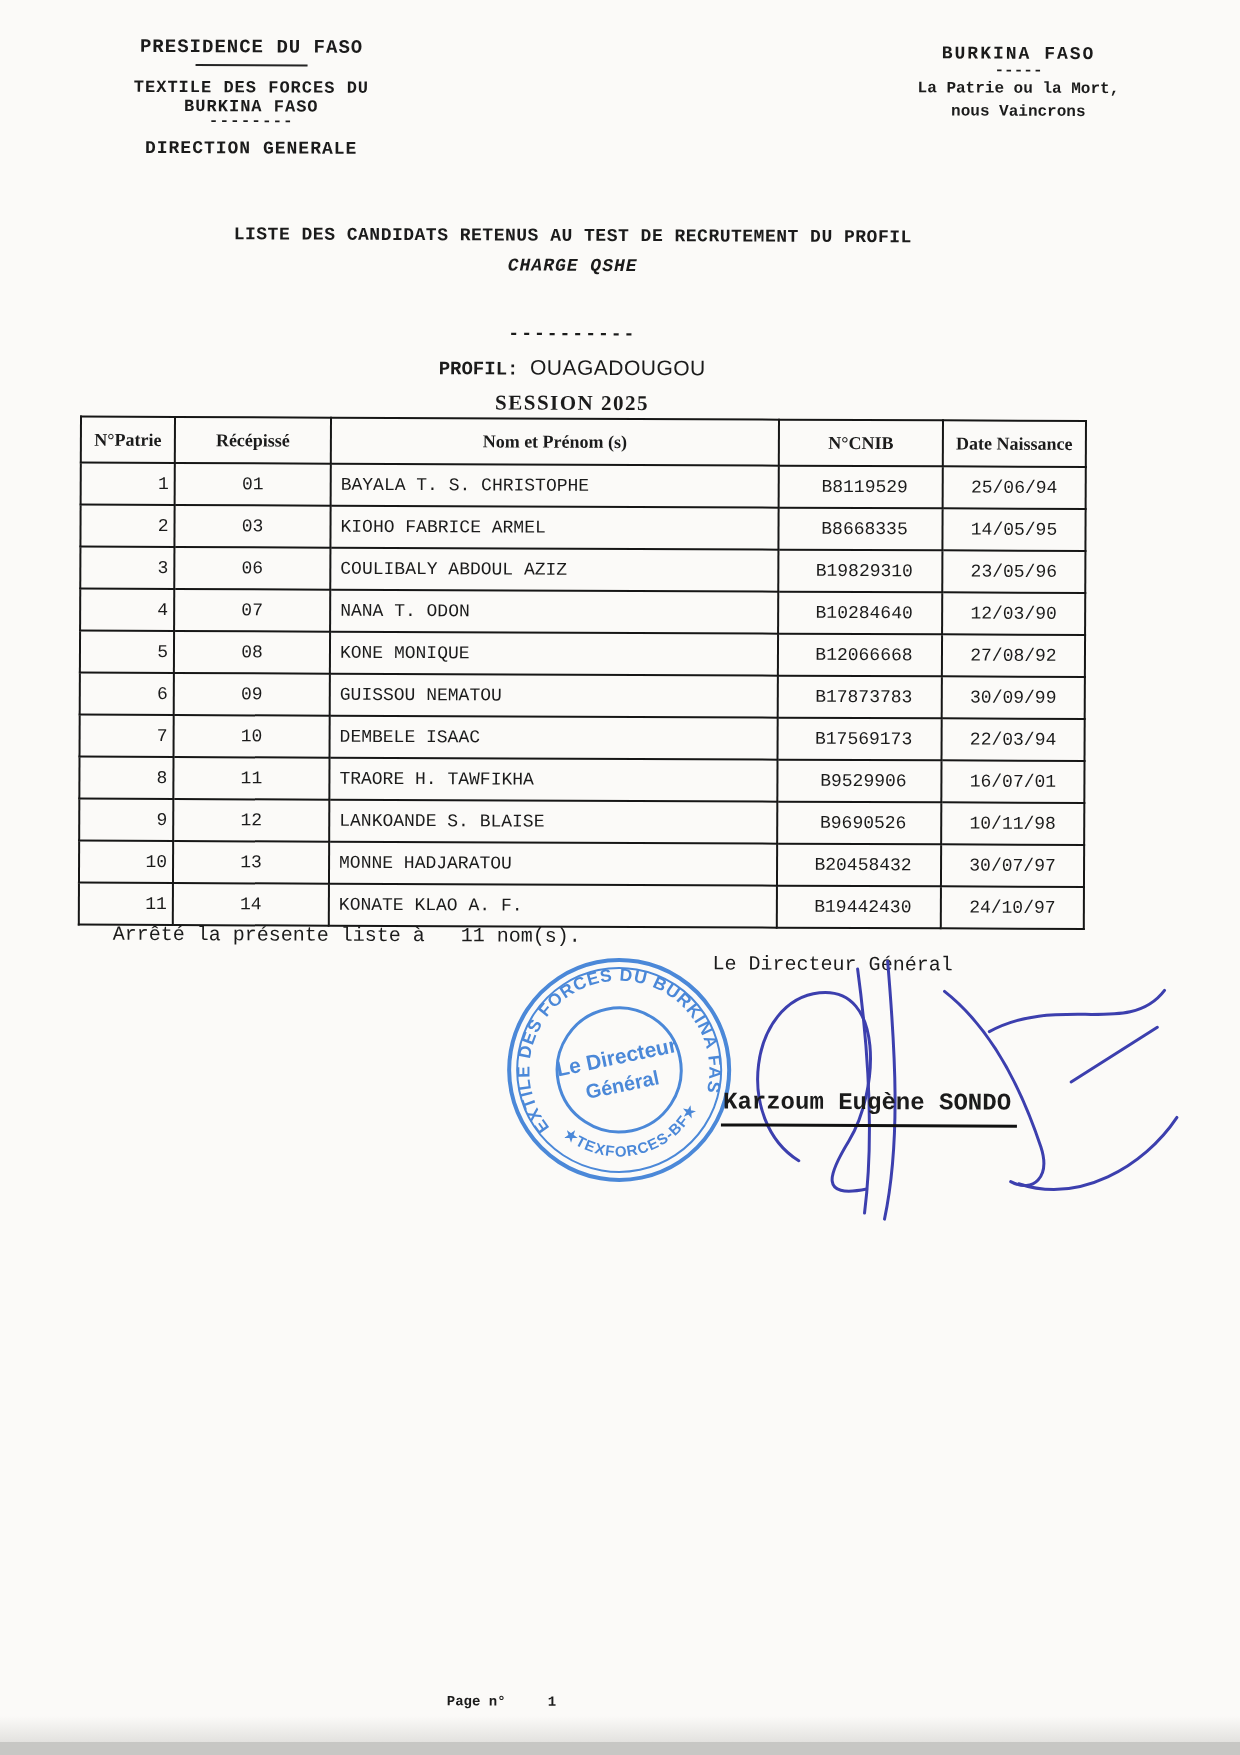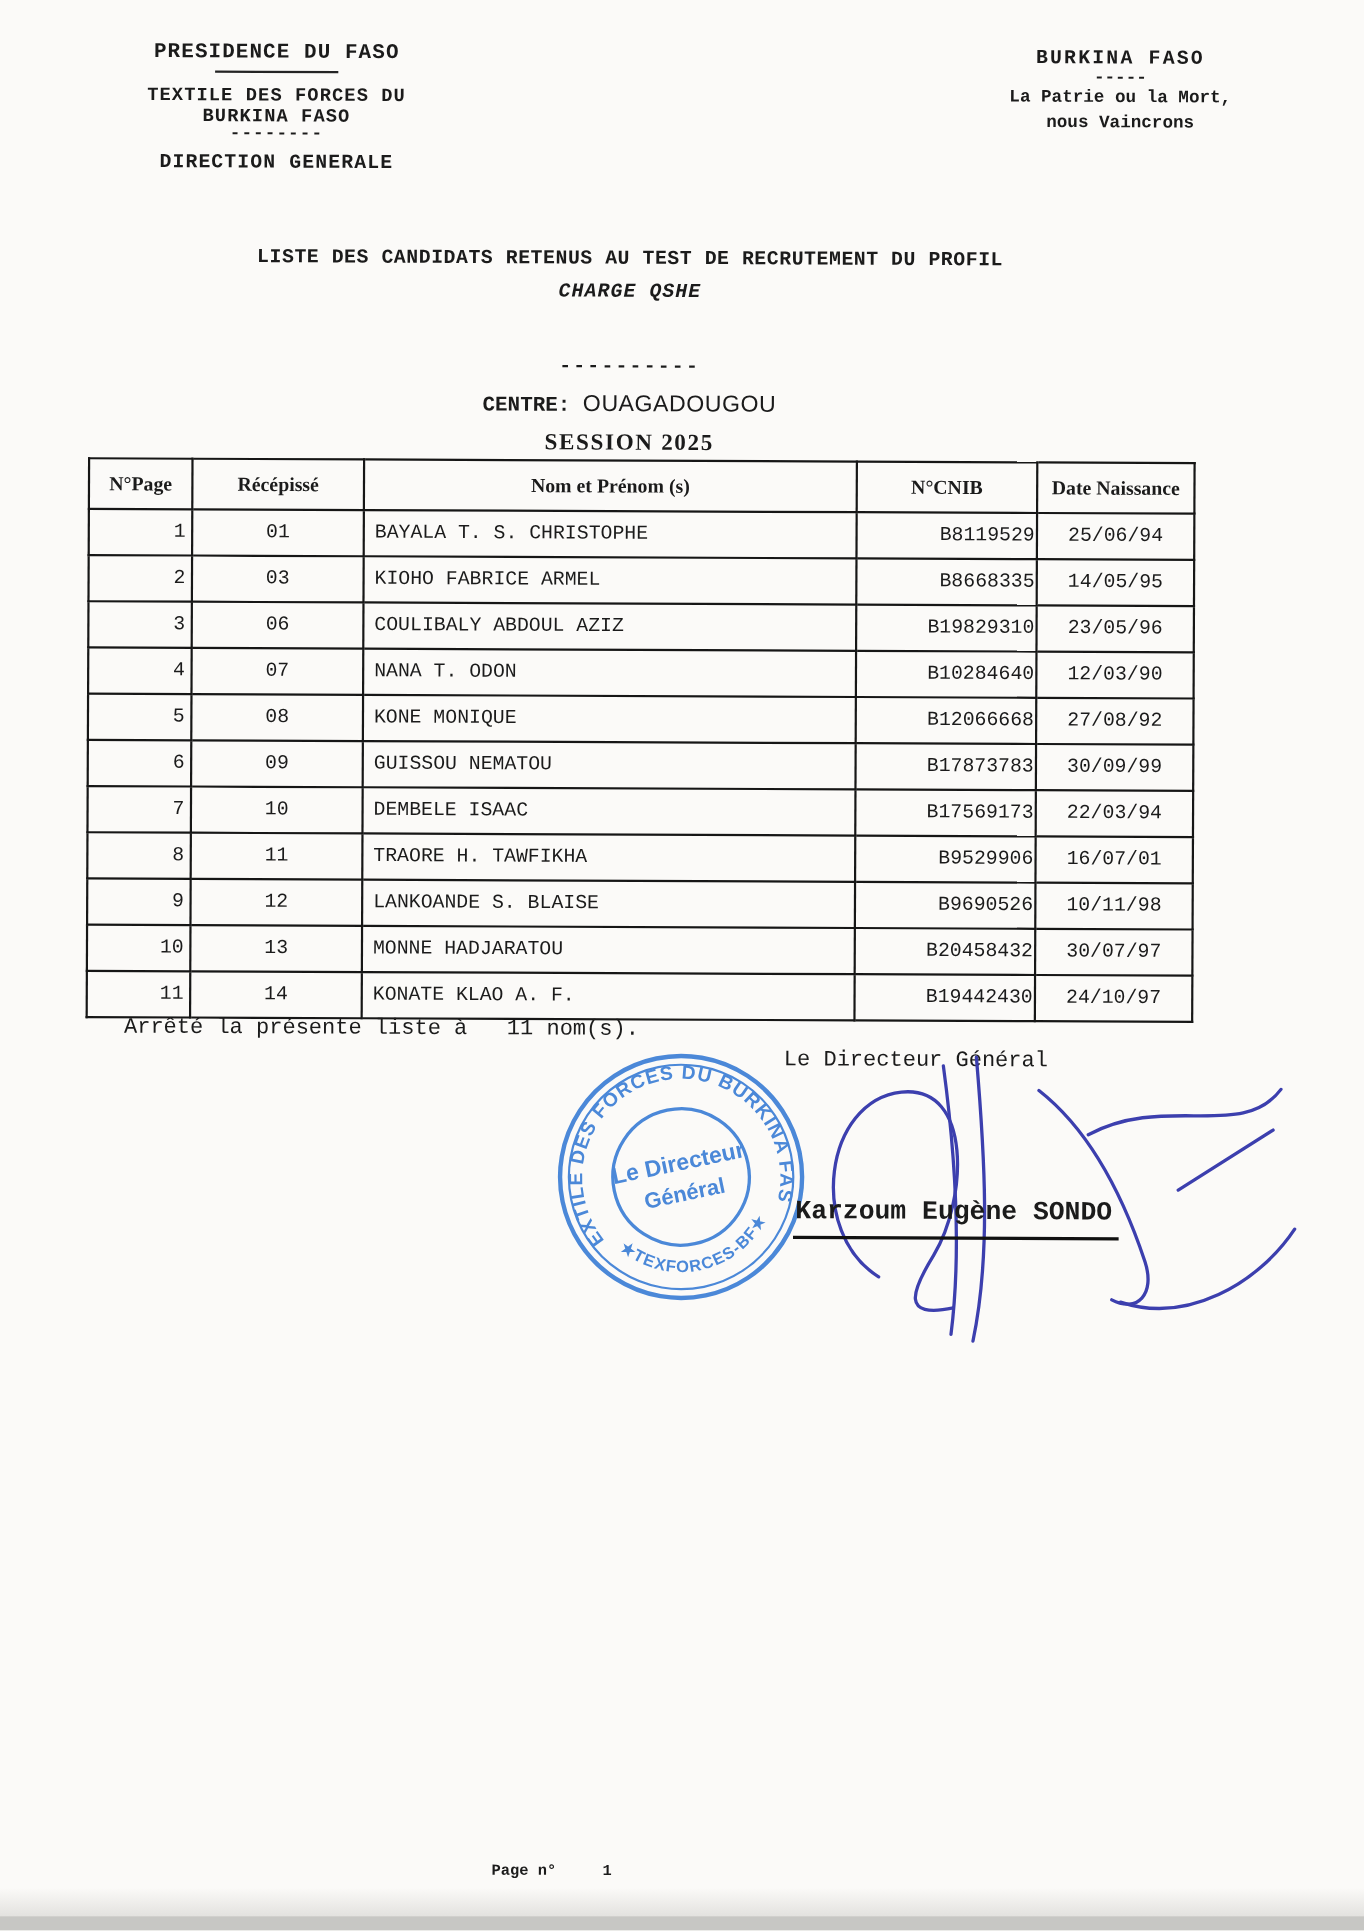--- a/index.html
+++ b/index.html
@@ -40,21 +40,21 @@
   }
   table.cand th,table.cand td{border:2.5px solid #161616;overflow:hidden;}
   table.cand th{
     font-family:"Liberation Serif",serif;font-size:18px;font-weight:bold;
     height:44px;text-align:center;padding:0 2px;
   }
   table.cand td{height:38px;font-size:18px;vertical-align:middle;}
   .c0{width:88px;text-align:right;padding-right:5px;}
   .c1{width:150px;text-align:center;}
   .c2{width:442px;text-align:left;padding-left:9px;}
-  .c3{width:158px;text-align:right;padding-left:9px;}
+  .c3{width:158px;text-align:center;padding-left:9px;}
   .c4{width:137px;text-align:center;}
   
   .closing{position:absolute;left:113px;top:925px;font-size:20px;white-space:pre;}
   .sig-title{position:absolute;left:713px;top:952px;font-size:20px;white-space:nowrap;}
   .sig-name{
     position:absolute;left:722px;top:1088px;
     font-size:24px;font-weight:bold;white-space:nowrap;
     border-bottom:3.5px solid #111;padding:0 6px 8px 2px;
   }
   .stamp{position:absolute;left:502px;top:952px;width:236px;height:236px;transform:rotate(-12deg);opacity:.92;}
@@ -84,30 +84,30 @@
       <div class="dashes">-----</div>
       <div class="motto">La Patrie ou la Mort,</div>
       <div class="motto">nous Vaincrons</div>
     </div>
 
     <div class="title">
       <div class="t1">LISTE DES CANDIDATS RETENUS AU TEST DE RECRUTEMENT DU PROFIL</div>
       <div class="t2">CHARGE QSHE</div>
       <div class="sep">----------</div>
       <div class="centre-line">
-        <span>CENTRE:</span>
+        <span>PROFIL:</span>
         <span class="centre-value">OUAGADOUGOU</span>
       </div>
       <div class="session">SESSION 2025</div>
     </div>
 
     <table class="cand">
       <thead>
         <tr>
-            <th class="c0">N°Page</th>
+            <th class="c0">N°Patrie</th>
             <th class="c1">Récépissé</th>
             <th class="c2">Nom et Prénom (s)</th>
             <th class="c3">N°CNIB</th>
             <th class="c4">Date Naissance</th>
           </tr>
       </thead>
       <tbody>
           <tr>
             <td class="c0">1</td>
             <td class="c1">01</td>

